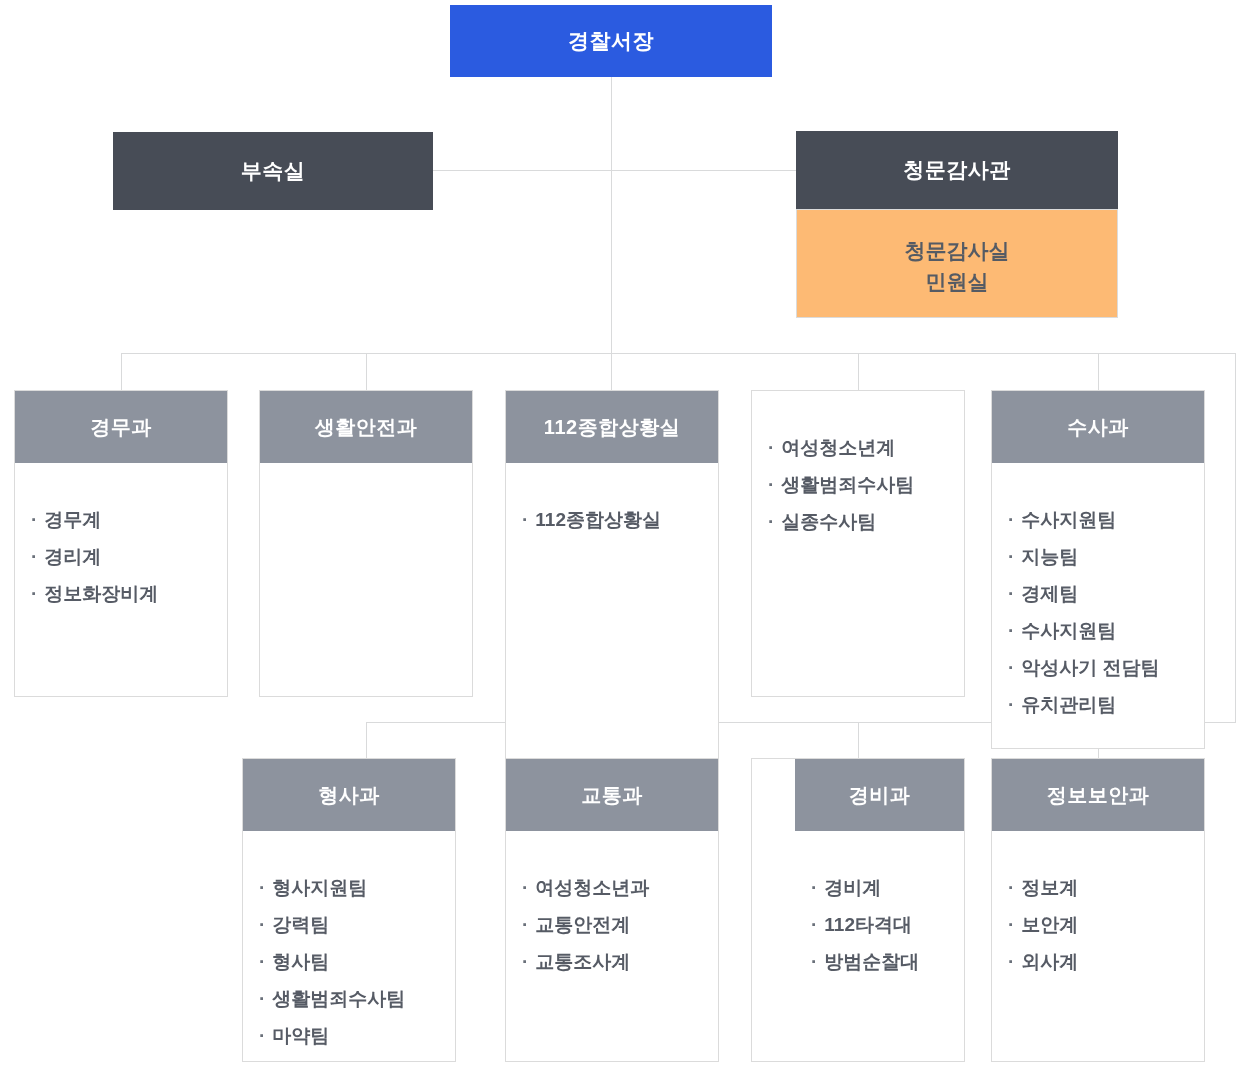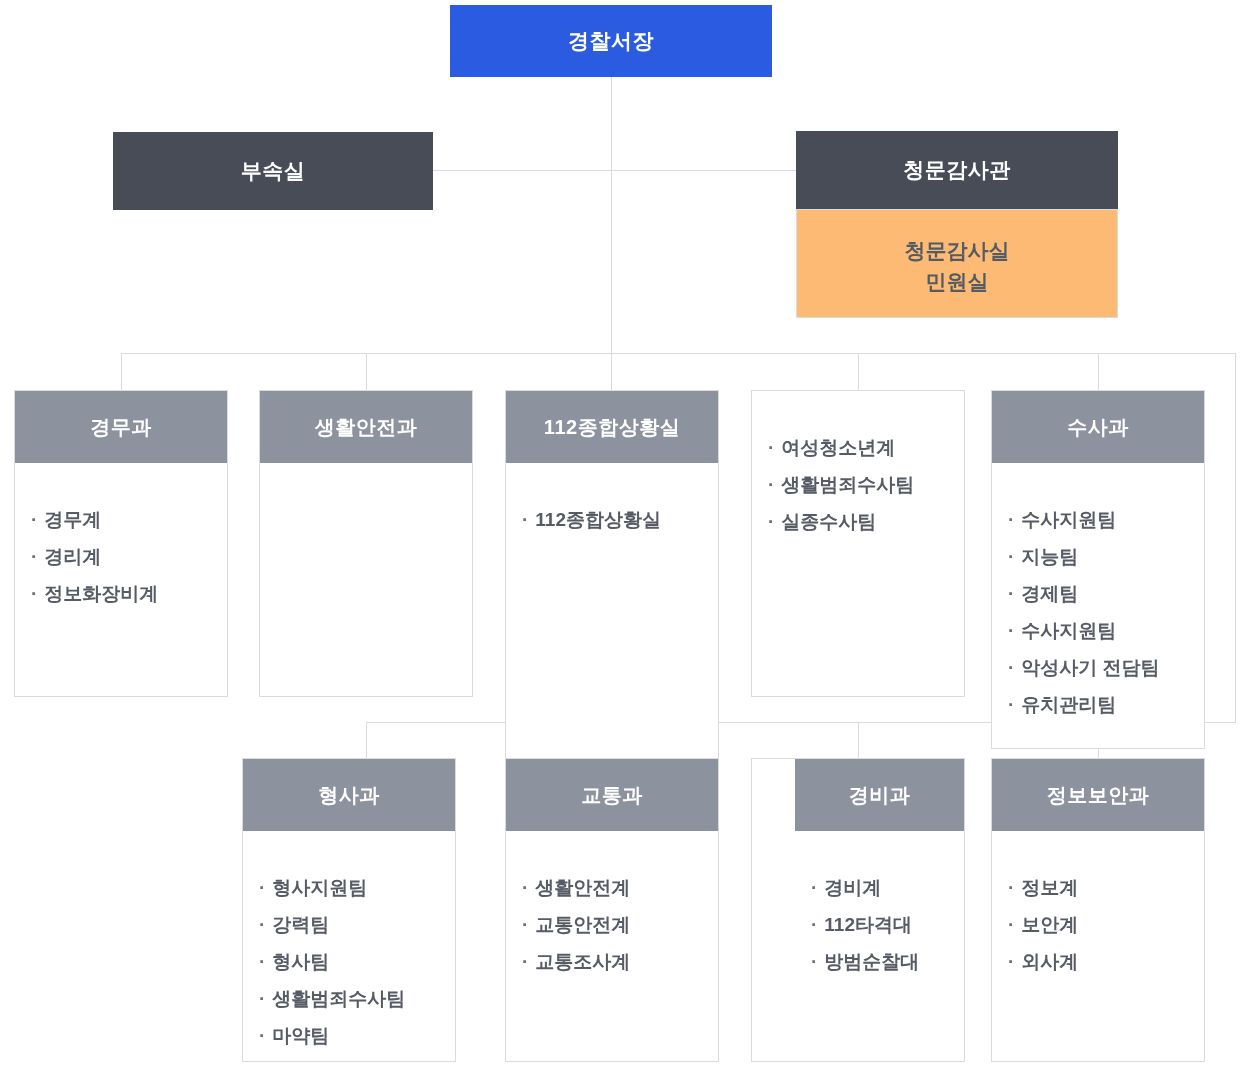--- a/index.html
+++ b/index.html
@@ -161,21 +161,21 @@
         <div class="li"><span class="dot">·</span><span>형사지원팀</span></div>
         <div class="li"><span class="dot">·</span><span>강력팀</span></div>
         <div class="li"><span class="dot">·</span><span>형사팀</span></div>
         <div class="li"><span class="dot">·</span><span>생활범죄수사팀</span></div>
         <div class="li"><span class="dot">·</span><span>마약팀</span></div>
       </div>
   </div>
   <div class="dept" style="left:505px; top:758px; height:304px;">
     <div class="dept-hdr">교통과</div>
     <div class="dept-list">
-        <div class="li"><span class="dot">·</span><span>생활안전계</span></div>
+        <div class="li"><span class="dot">·</span><span>여성청소년과</span></div>
         <div class="li"><span class="dot">·</span><span>교통안전계</span></div>
         <div class="li"><span class="dot">·</span><span>교통조사계</span></div>
       </div>
   </div>
   <div class="dept" style="left:751px; top:758px; height:304px;padding-left:43px;">
     <div class="dept-hdr">경비과</div>
     <div class="dept-list">
         <div class="li"><span class="dot">·</span><span>경비계</span></div>
         <div class="li"><span class="dot">·</span><span>112타격대</span></div>
         <div class="li"><span class="dot">·</span><span>방범순찰대</span></div>

